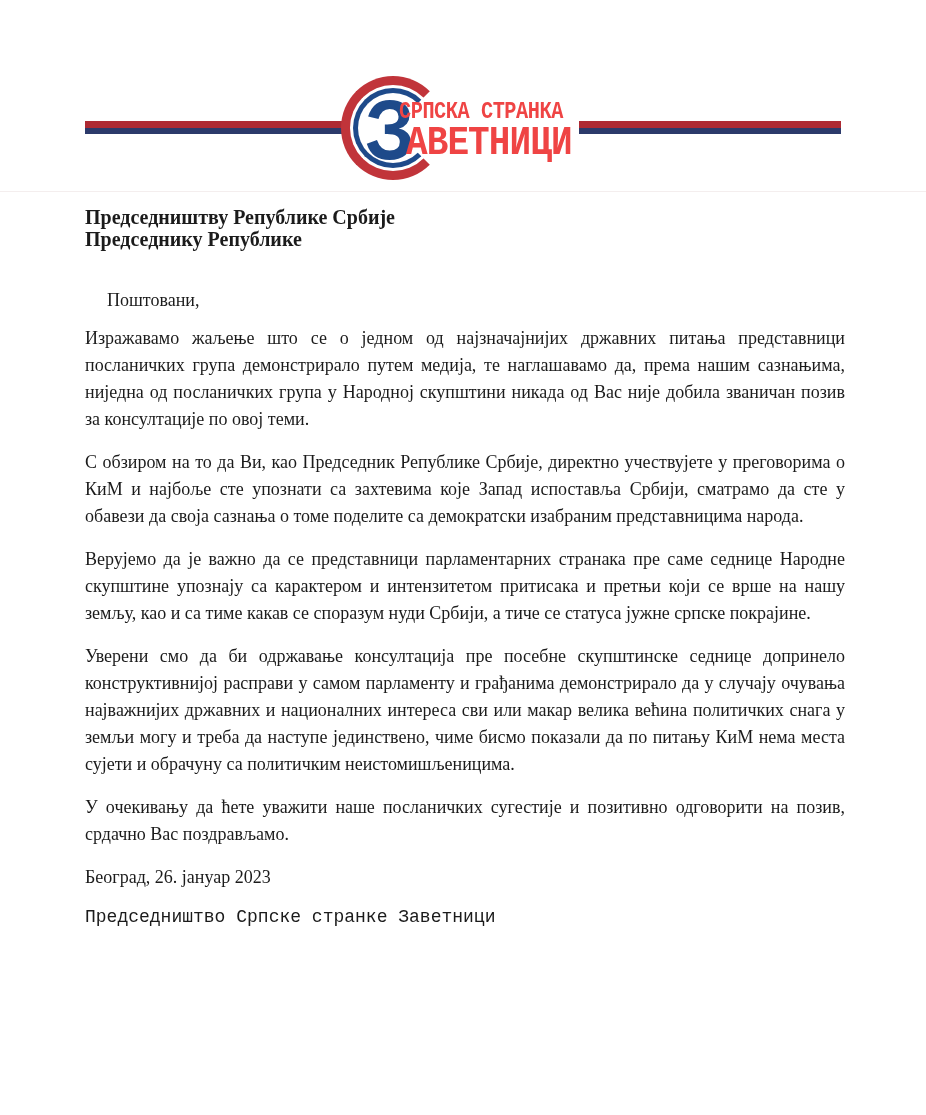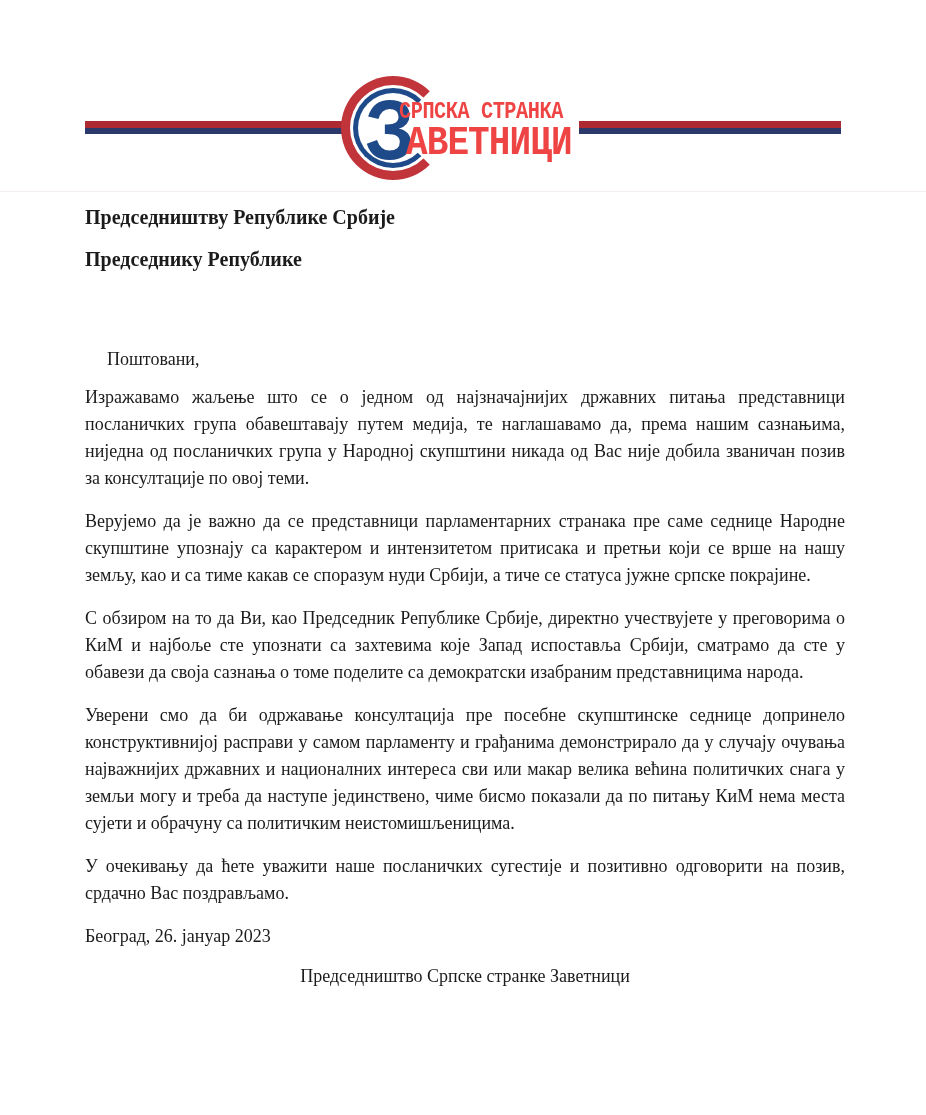--- a/index.html
+++ b/index.html
@@ -100,47 +100,47 @@
   }
 
   
   .letter {
     padding: 14px 81px 0 85px;
   }
   .recipient-line {
     font-weight: bold;
     font-size: 20px;
     line-height: 22px;
-    margin-bottom: 20px;
   }
   .recipient-line.second { margin-bottom: 10px; }
 
   .salutation {
-    margin-top: 76px;
+    margin-top: 37px;
     font-size: 18px;
     line-height: 27px;
     text-indent: 22px;
     margin-bottom: 11px;
   }
   .para {
     font-size: 18px;
     line-height: 27px;
     text-align: justify;
     margin-bottom: 16px;
   }
 
   .dateline {
     font-size: 18px;
     line-height: 27px;
   }
   .signature {
     margin-top: 13px;
     font-size: 18px;
     line-height: 27px;
-    text-align: center;
+    text-align: left;
+    font-family: Liberation Mono, monospace;
   }
 </style>
 </head>
 <body>
 
 <div class="page">
 
   <div class="letterhead">
     <div class="letterhead-row">
       <div class="stripe left">
@@ -162,23 +162,23 @@
       </div>
     </div>
   </div>
 
   <div class="letter">
     <div class="recipient-line">Председништву Републике Србије</div>
     <div class="recipient-line second">Председнику Републике</div>
 
     <p class="salutation">Поштовани,</p>
 
-    <p class="para">Изражавамо жаљење што се о једном од најзначајнијих државних питања представници посланичких група обавештавају путем медија, те наглашавамо да, према нашим сазнањима, ниједна од посланичких група у Народној скупштини никада од Вас није добила званичан позив за консултације по овој теми.</p>
+    <p class="para">Изражавамо жаљење што се о једном од најзначајнијих државних питања представници посланичких група демонстрирало путем медија, те наглашавамо да, према нашим сазнањима, ниједна од посланичких група у Народној скупштини никада од Вас није добила званичан позив за консултације по овој теми.</p>
+    <p class="para">С обзиром на то да Ви, као Председник Републике Србије, директно учествујете у преговорима о КиМ и најбоље сте упознати са захтевима које Запад испоставља Србији, сматрамо да сте у обавези да своја сазнања о томе поделите са демократски изабраним представницима народа.</p>
     <p class="para">Верујемо да је важно да се представници парламентарних странака пре саме седнице Народне скупштине упознају са карактером и интензитетом притисака и претњи који се врше на нашу земљу, као и са тиме какав се споразум нуди Србији, а тиче се статуса јужне српске покрајине.</p>
-    <p class="para">С обзиром на то да Ви, као Председник Републике Србије, директно учествујете у преговорима о КиМ и најбоље сте упознати са захтевима које Запад испоставља Србији, сматрамо да сте у обавези да своја сазнања о томе поделите са демократски изабраним представницима народа.</p>
     <p class="para">Уверени смо да би одржавање консултација пре посебне скупштинске седнице допринело конструктивнијој расправи у самом парламенту и грађанима демонстрирало да у случају очувања најважнијих државних и националних интереса сви или макар велика већина политичких снага у земљи могу и треба да наступе јединствено, чиме бисмо показали да по питању КиМ нема места сујети и обрачуну са политичким неистомишљеницима.</p>
     <p class="para">У очекивању да ћете уважити наше посланичких сугестије и позитивно одговорити на позив, срдачно Вас поздрављамо.</p>
 
     <div class="dateline">Београд, 26. јануар 2023</div>
     <div class="signature">Председништво Српске странке Заветници</div>
   </div>
 
 </div>
 
 </body></html>

